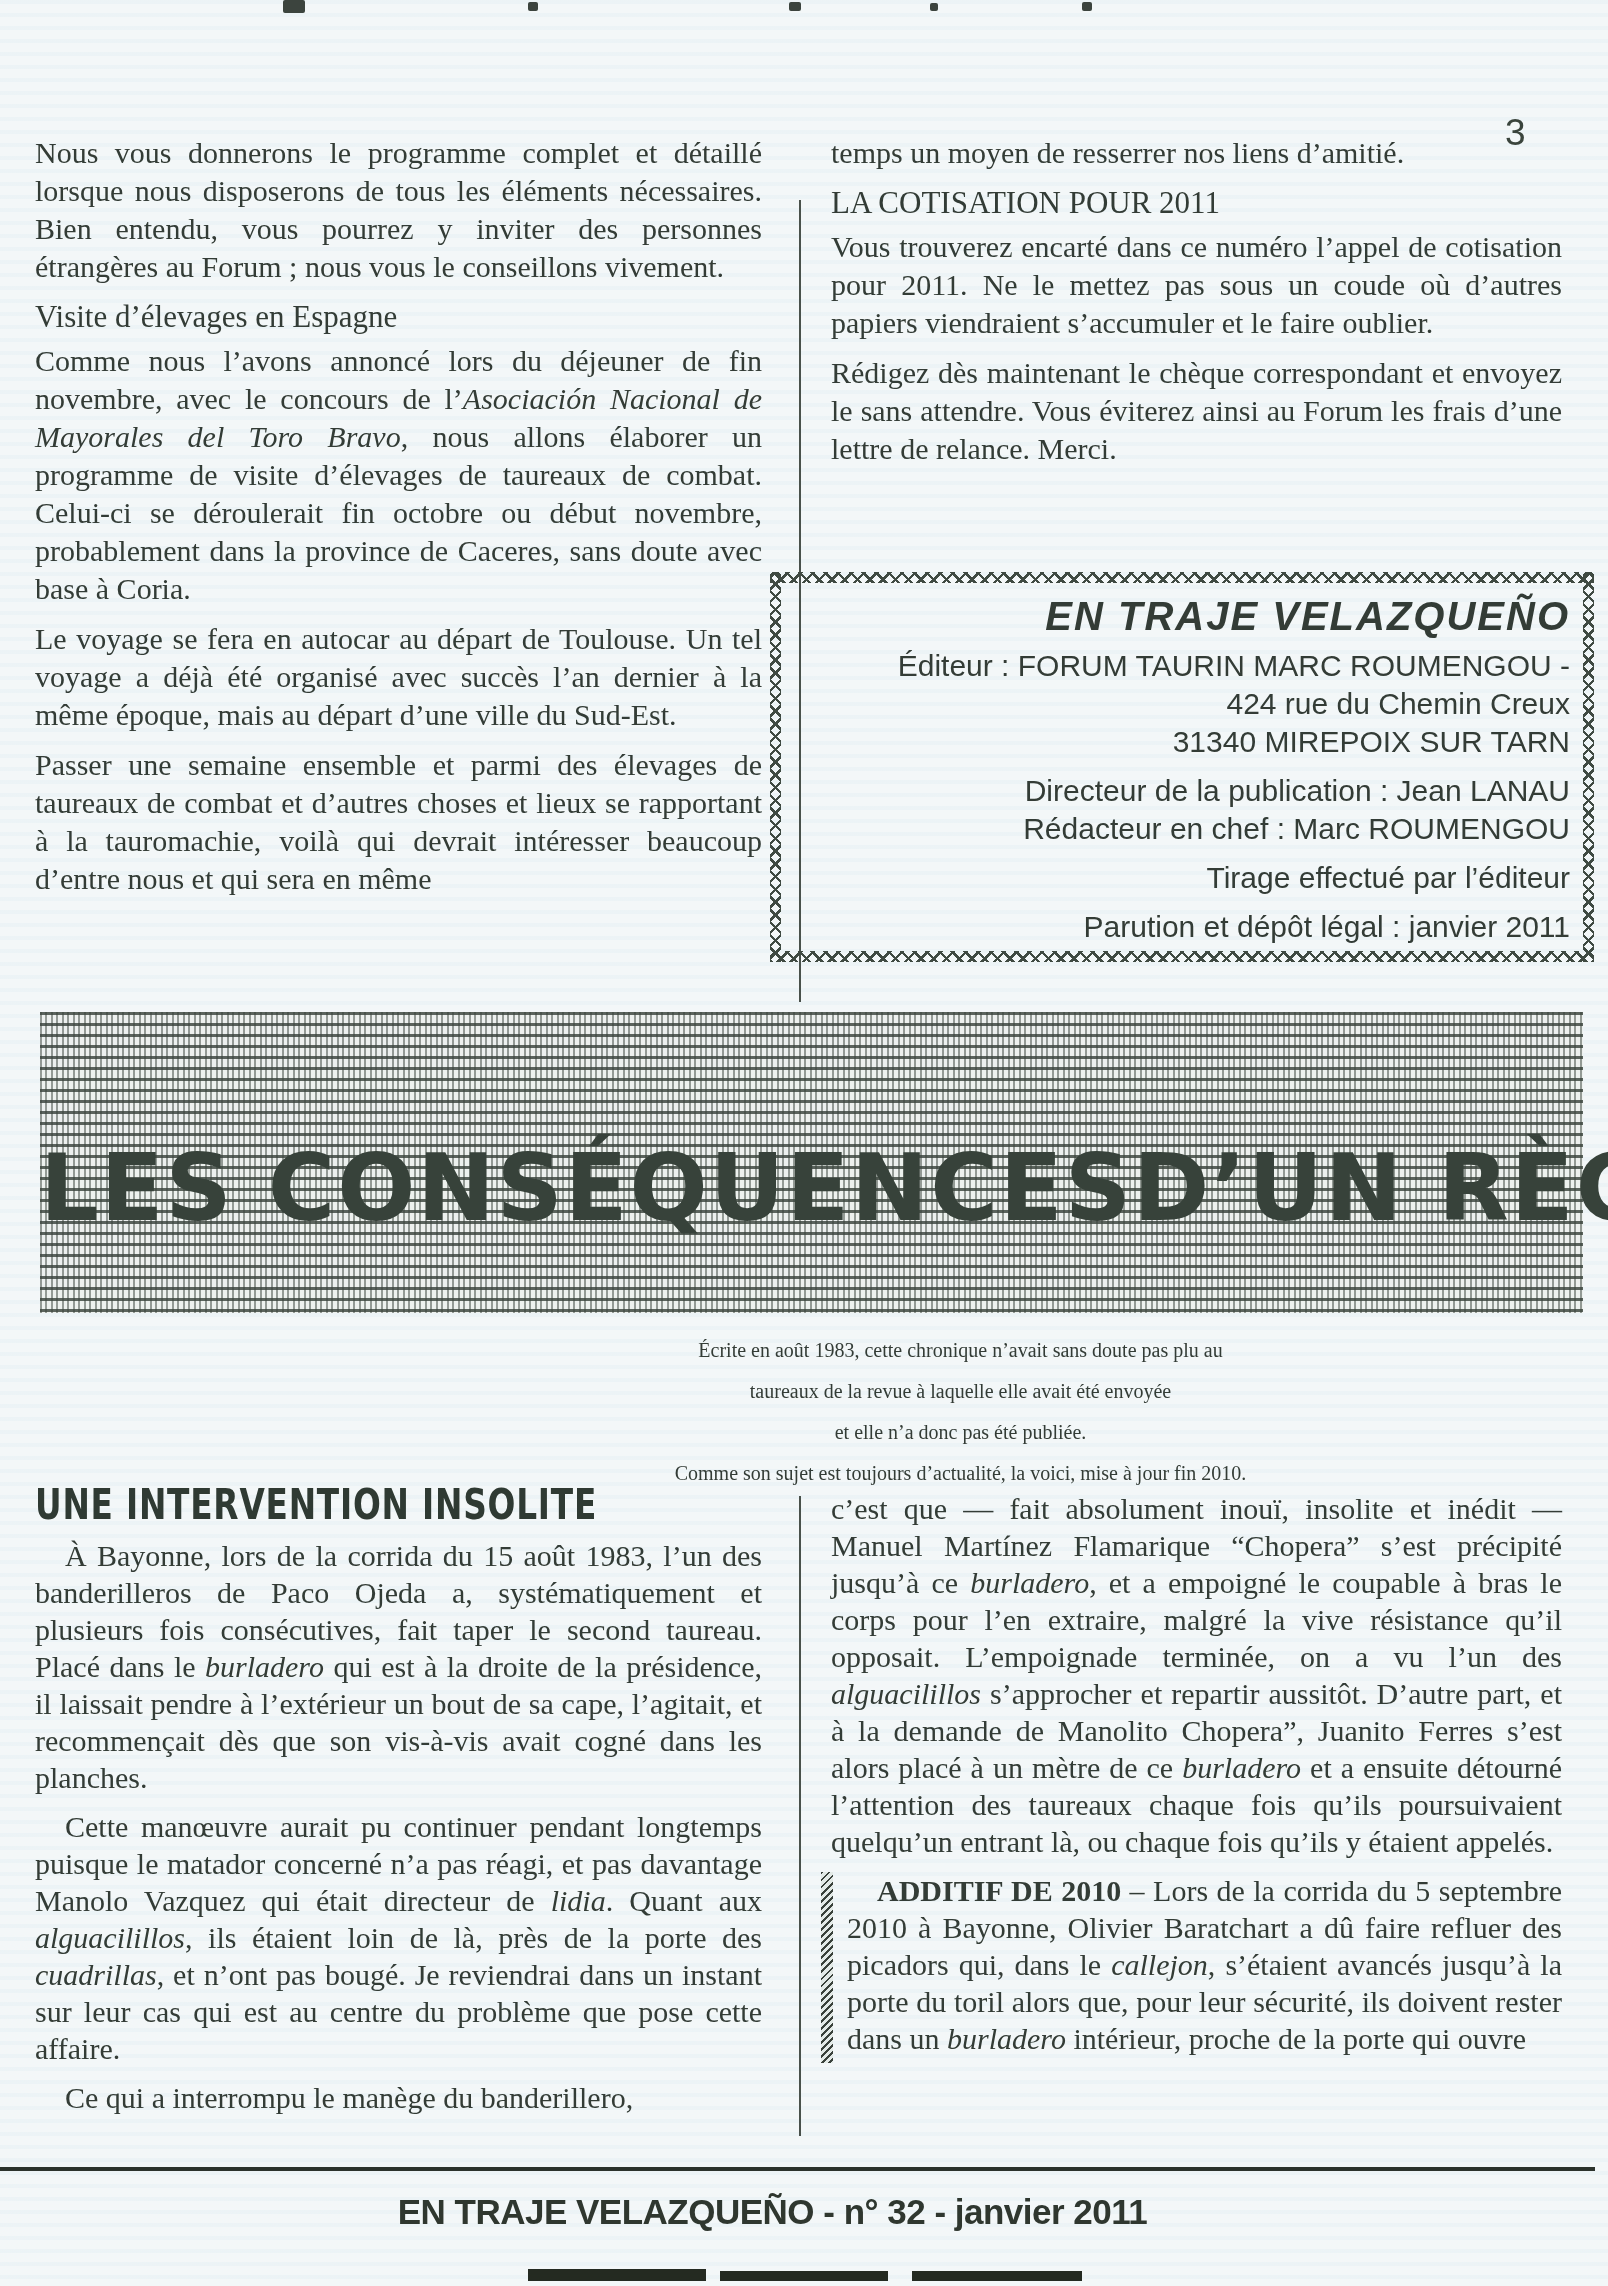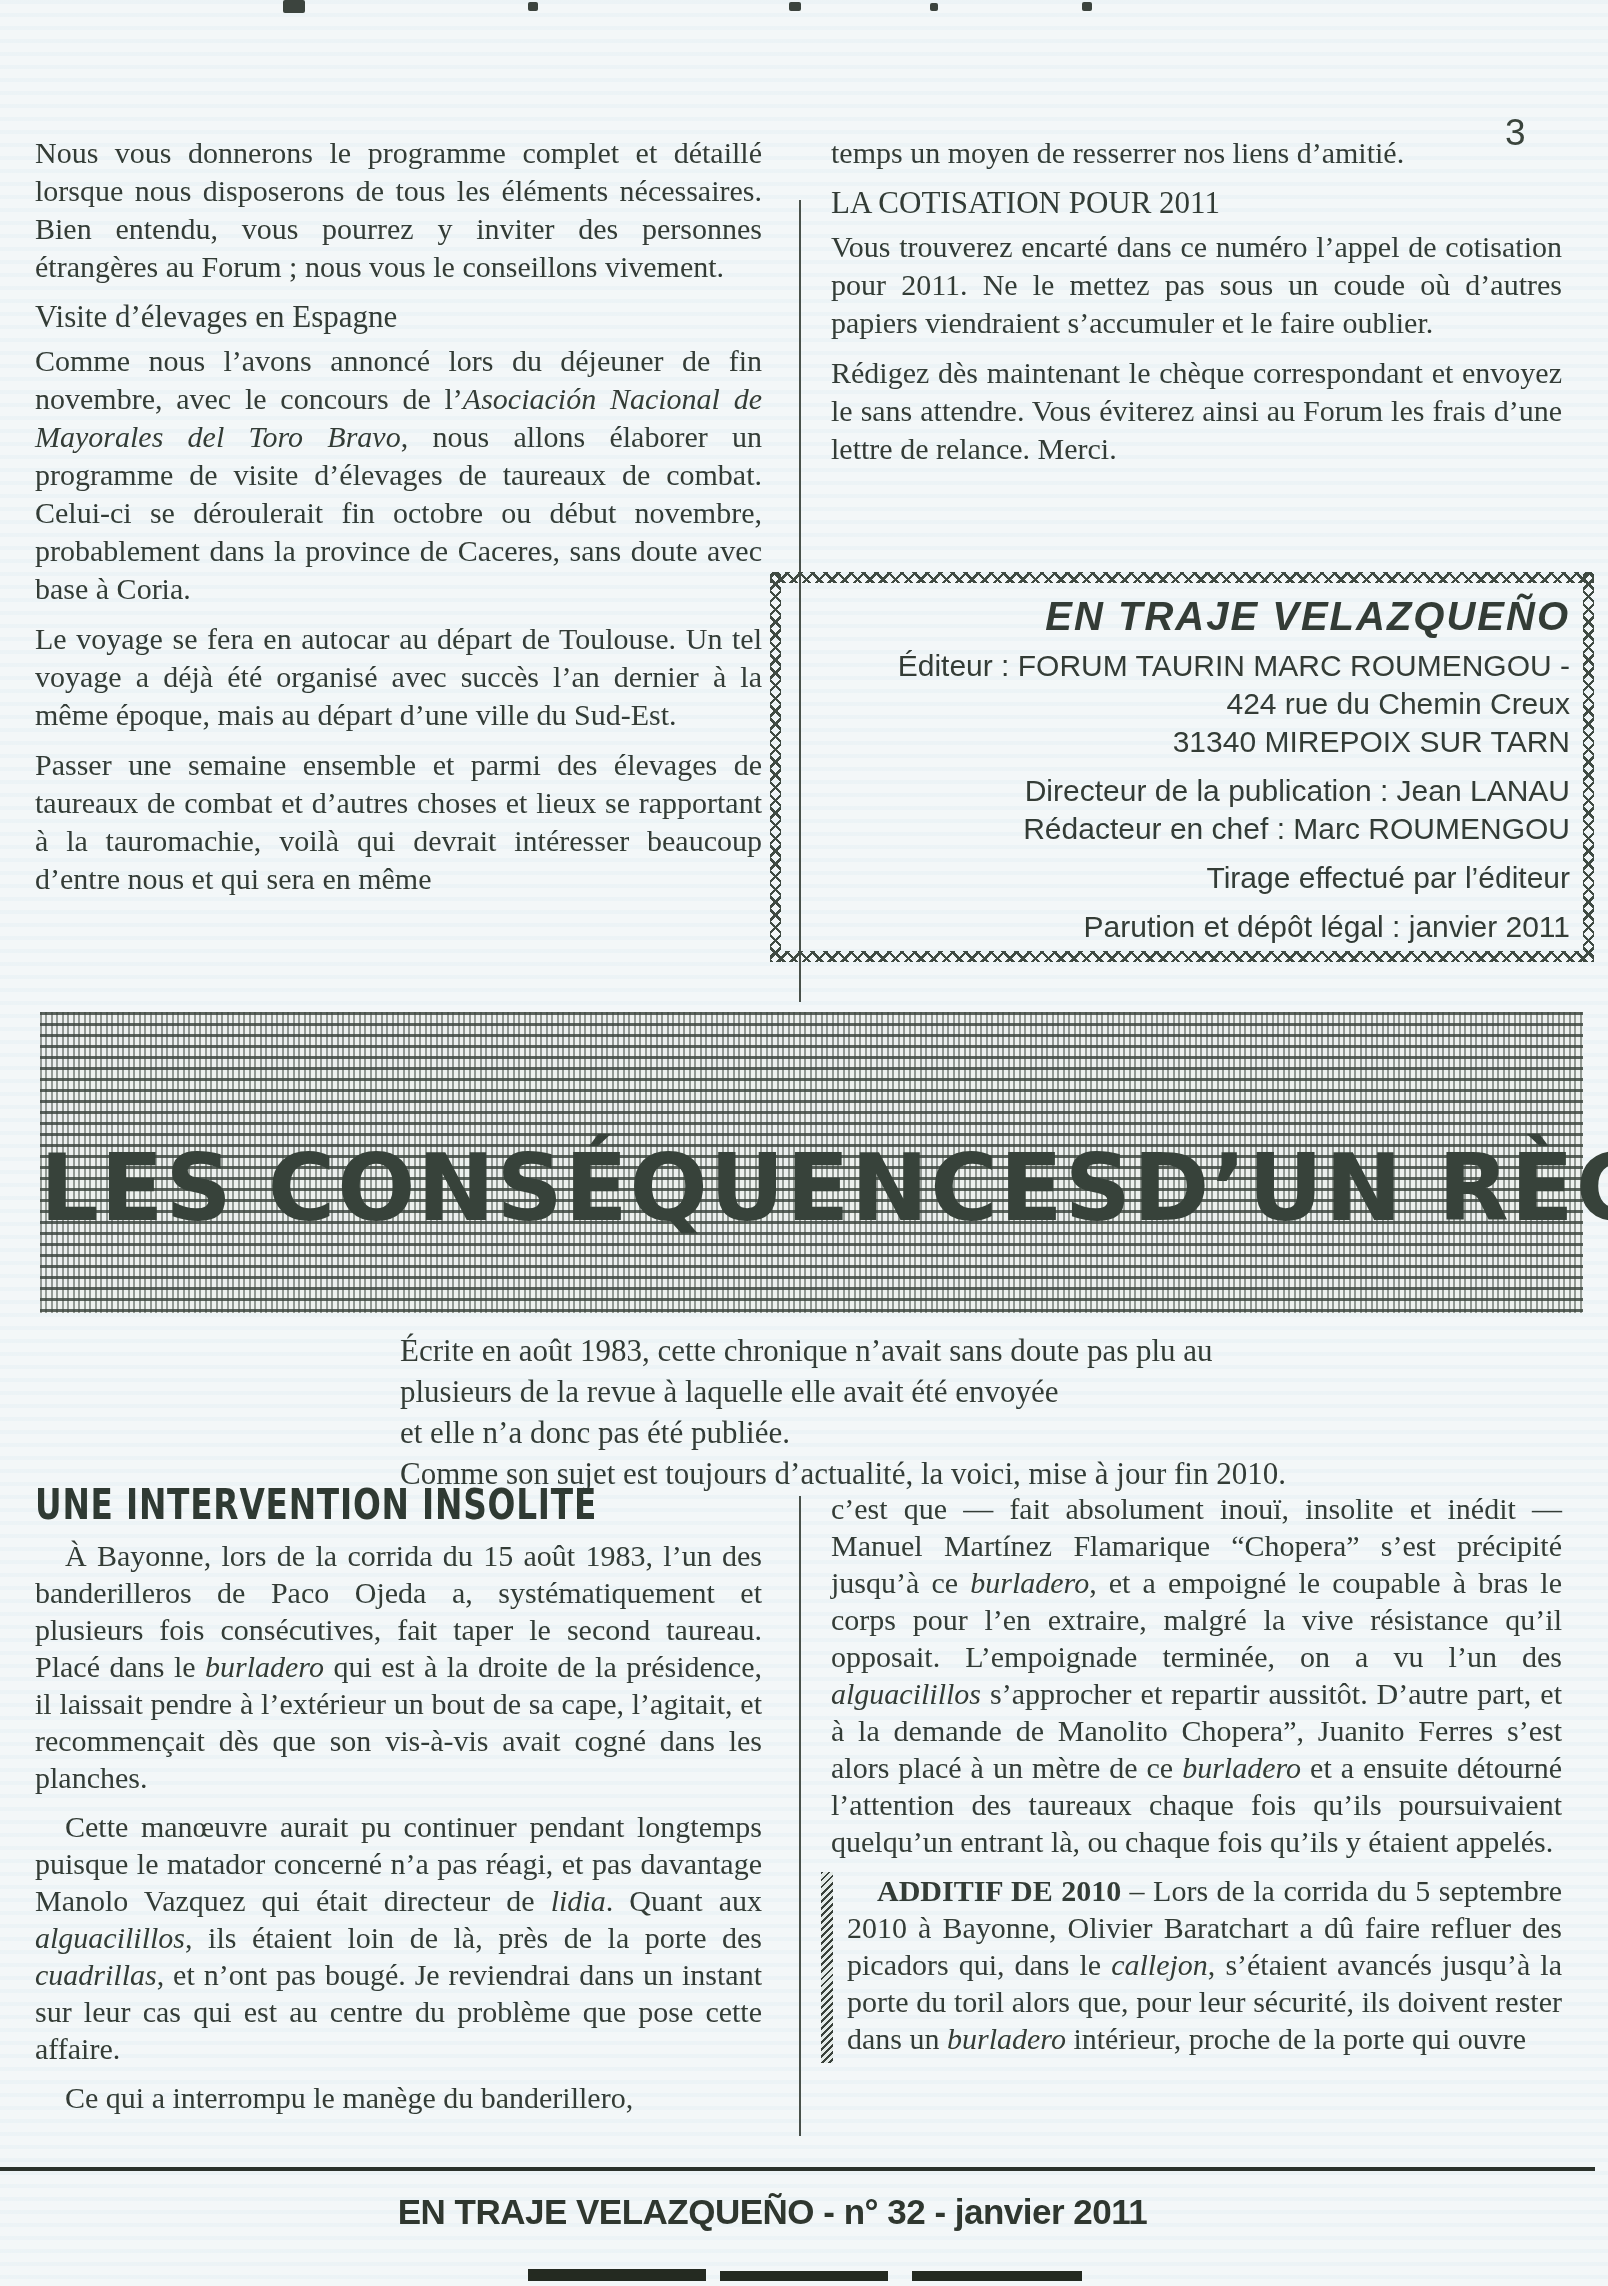--- a/index.html
+++ b/index.html
@@ -44,22 +44,22 @@
   .banner{position:absolute; left:40px; top:1012px; width:1543px; height:301px;
     background:
       repeating-linear-gradient(90deg, rgba(58,68,60,0.5) 0 1.6px, rgba(0,0,0,0) 1.6px 5.5px),
       repeating-linear-gradient(180deg, rgba(58,68,60,0.82) 0 3px, rgba(0,0,0,0) 3px 11px),
       #edf1ee;
     display:flex; flex-direction:row; align-items:center; justify-content:flex-start;
     padding-top:52px; box-sizing:border-box;}
   .banner-line{font-family:"DejaVu Sans",sans-serif; font-weight:bold; font-size:92px; line-height:118px;
     letter-spacing:2px; color:#37423a; white-space:nowrap;}
 
-  .chapeau{position:absolute; left:400px; top:1330px; width:1121px; text-align:left;
-    font-size:31px; line-height:41px;}
+  .chapeau{position:absolute; left:400px; top:1330px; width:1121px; text-align:center;
+    font-size:20px; line-height:41px;}
 
   .article-heading{display:inline-block; font-family:"DejaVu Sans",sans-serif; font-weight:bold;
     font-size:42px; letter-spacing:1px; color:#2f3a33; margin:0 0 14px 0;
     transform:scaleX(0.78); transform-origin:left; white-space:nowrap;}
 
   .additif{position:relative; padding-left:16px;}
   .additif::before{content:""; position:absolute; left:-10px; top:0px; bottom:-6px; width:12px;
     background:repeating-linear-gradient(135deg, #39413a 0 2px, #e3eae7 2px 5px);}
 
   .footer-rule{position:absolute; left:0; top:2167px; width:1595px; height:4px; background:#2c332c;}
@@ -114,21 +114,21 @@
     <div class="mh-line g">Parution et dépôt légal : janvier 2011</div>
   </div>
 
   <div class="banner">
     <div class="banner-line">LES CONSÉQUENCES</div>
     <div class="banner-line">D’UN RÈGLEMENT ABSURDE</div>
   </div>
 
   <div class="chapeau">
     <div>Écrite  en août 1983, cette chronique n’avait sans doute pas plu au</div>
-    <div>plusieurs de la revue à laquelle elle avait été envoyée</div>
+    <div>taureaux de la revue à laquelle elle avait été envoyée</div>
     <div>et elle n’a donc pas été publiée.</div>
     <div>Comme son sujet est toujours d’actualité, la voici, mise à jour fin 2010.</div>
   </div>
 
   <section class="col bl">
     <h2 class="article-heading">UNE INTERVENTION INSOLITE</h2>
     <p class="ind"><span>À Bayonne, lors de la corrida du 15 août 1983, l’un des banderilleros de Paco Ojeda a, systématiquement et plusieurs fois consécutives, fait taper le second taureau. Placé dans le </span><span class="it">burladero</span><span> qui est à la droite de la présidence, il laissait pendre à l’extérieur un bout de sa cape, l’agitait, et recommençait dès que son vis-à-vis avait cogné dans les planches.</span></p>
     <p class="ind"><span>Cette manœuvre aurait pu continuer pendant longtemps puisque le matador concerné n’a pas réagi, et pas davantage Manolo Vazquez qui était directeur de </span><span class="it">lidia</span><span>. Quant aux </span><span class="it">alguacilillos</span><span>, ils étaient loin de là, près de la porte des </span><span class="it">cuadrillas</span><span>, et n’ont pas bougé. Je reviendrai dans un instant sur leur cas qui est au centre du problème que pose cette affaire.</span></p>
     <p class="ind"><span>Ce qui a interrompu le manège du banderillero,</span></p>
   </section>

